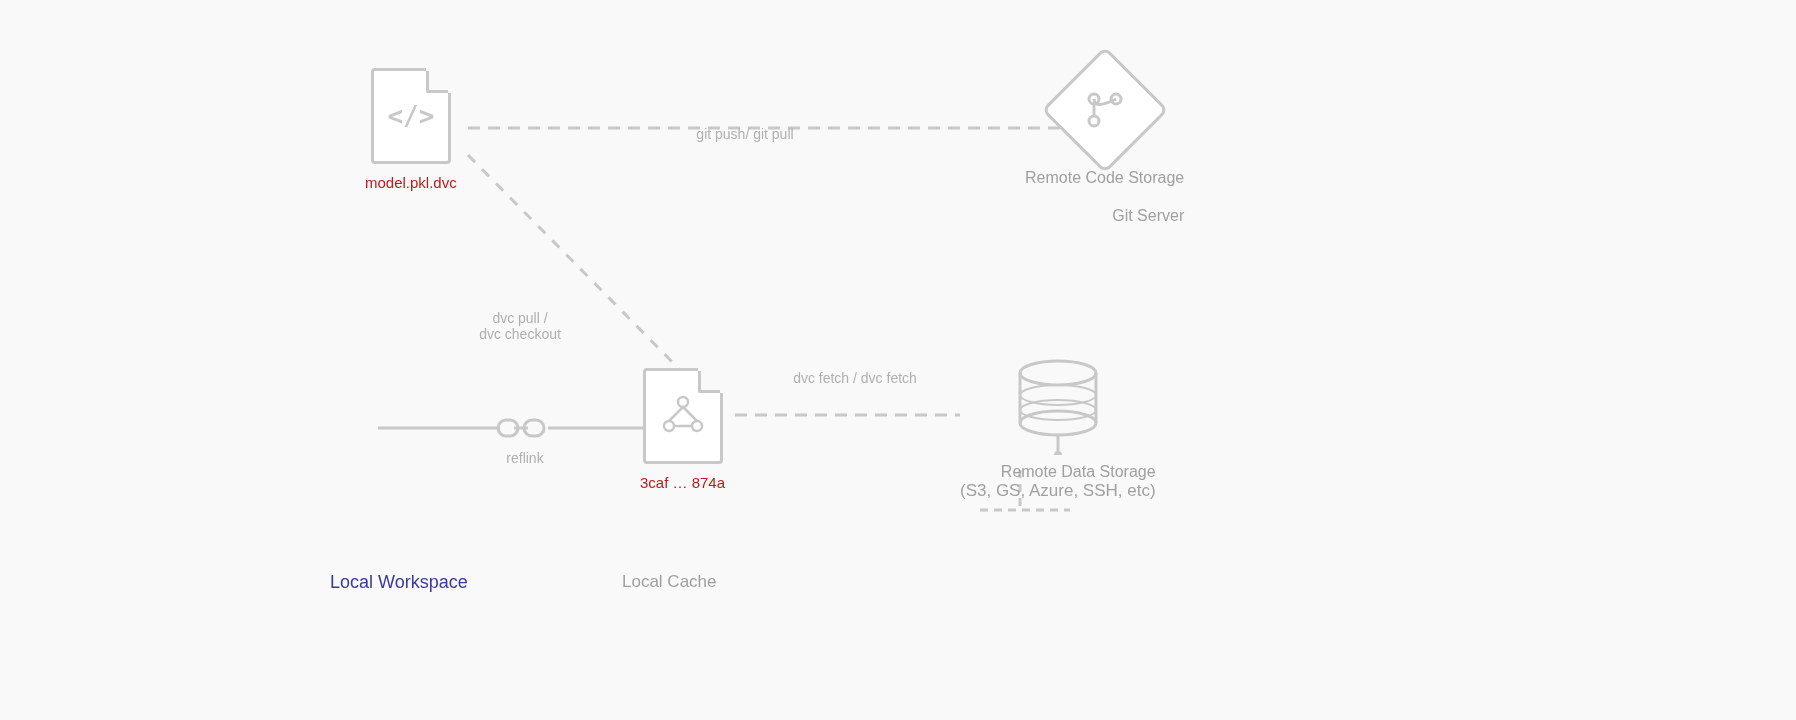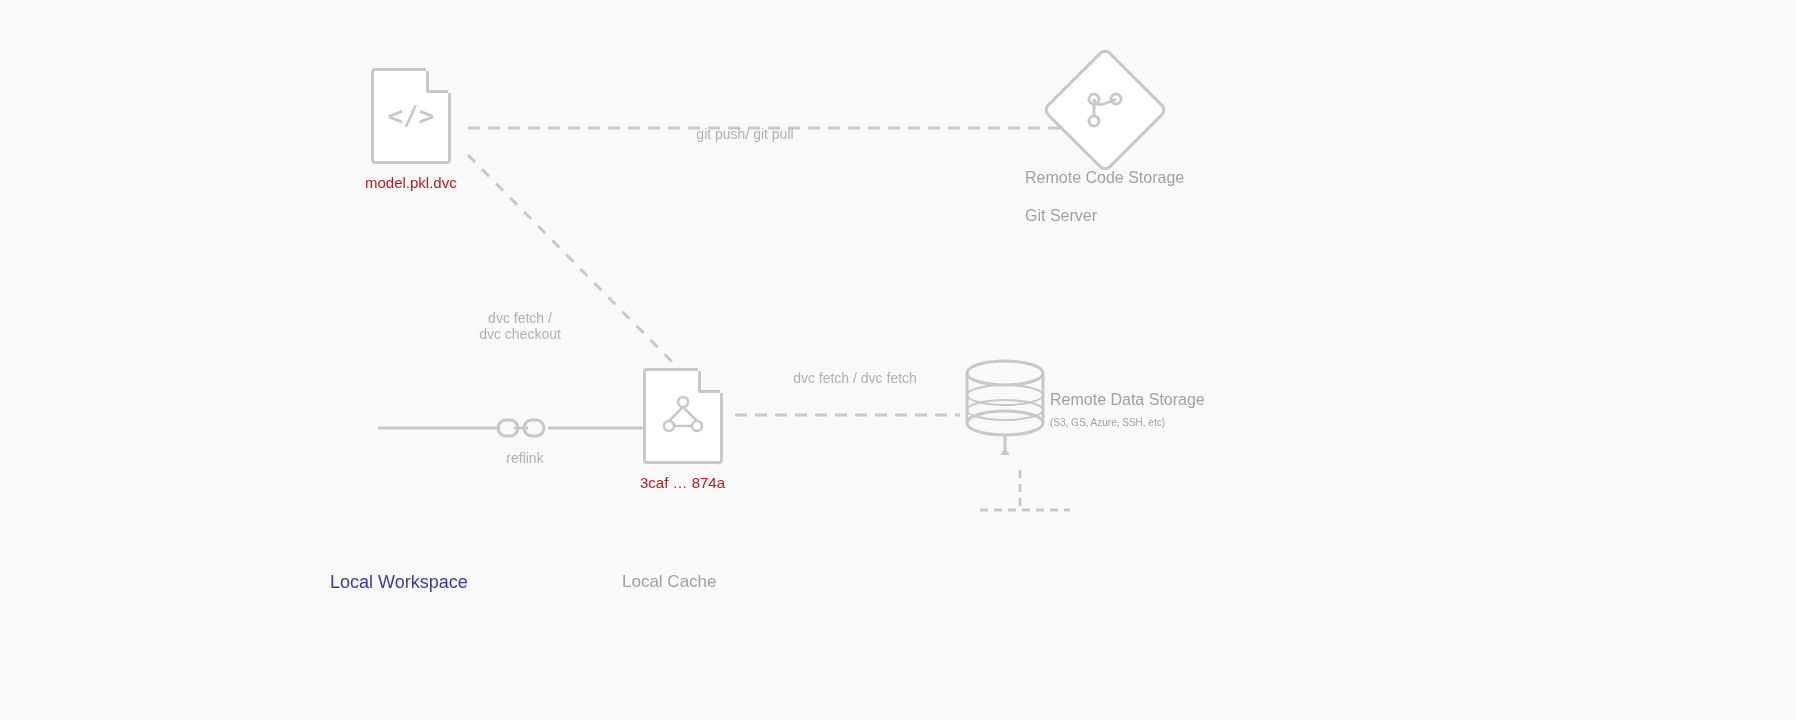--- a/index.html
+++ b/index.html
@@ -108,28 +108,28 @@
       transform: rotate(-45deg);
       display: flex;
       align-items: center;
       justify-content: center;
     }
 
     
     .db-icon {
       position: absolute;
       display: flex;
-      flex-direction: row;
+      flex-direction: column;
       align-items: center;
     }
 
     
     .section-label {
       position: absolute;
-      text-align: left;
+      text-align: right;
       font-size: 17px;
       color: #a0a0a0;
     }
     .section-label.purple {
       color: #3a3a9e;
       font-weight: 400;
       font-size: 18px;
     }
 
     
@@ -232,28 +232,28 @@
       <ellipse cx="45" cy="40" rx="38" ry="10" fill="none" stroke="#c8c8c8" stroke-width="2"></ellipse>
       <ellipse cx="45" cy="55" rx="38" ry="10" fill="none" stroke="#c8c8c8" stroke-width="2"></ellipse>
 
       <ellipse cx="45" cy="68" rx="38" ry="12" fill="none" stroke="#c8c8c8" stroke-width="3"></ellipse>
 
       <line x1="45" y1="80" x2="45" y2="100" stroke="#c8c8c8" stroke-width="3"></line>
       <circle cx="45" cy="100" r="4" fill="#c8c8c8"></circle>
     </svg>
     <div style="margin-top:8px; text-align:center;">
       <div class="section-label" style="position:relative; font-size:16px;">Remote Data Storage</div>
-      <div class="section-label" style="position:relative; font-size:10px; margin-top:8px;">(S3, GS, Azure, SSH, etc)</div>
+      <div class="section-label" style="position:relative; font-size:17px; margin-top:0;">(S3, GS, Azure, SSH, etc)</div>
     </div>
   </div>
 
   <div class="arrow-label" style="left:620px; top:78px; width:250px;margin-top:48px;">git push/ git pull</div>
 
   <div class="arrow-label" style="left:440px; top:310px; width:160px; text-align:center;">
-    <span>dvc fetch /</span><br>
+    <span>dvc pull /</span><br>
     <span>dvc checkout</span>
   </div>
 
   <div class="arrow-label" style="left:480px; top:450px; width:90px; text-align:center;">reflink</div>
 
   <div class="arrow-label" style="left:750px; top:370px; width:210px; text-align:center;">dvc fetch / dvc fetch</div>
 
   <div class="section-label purple" style="left:330px; top:572px;">Local Workspace</div>
 
   <div class="section-label" style="left:622px; top:572px;">Local Cache</div>

